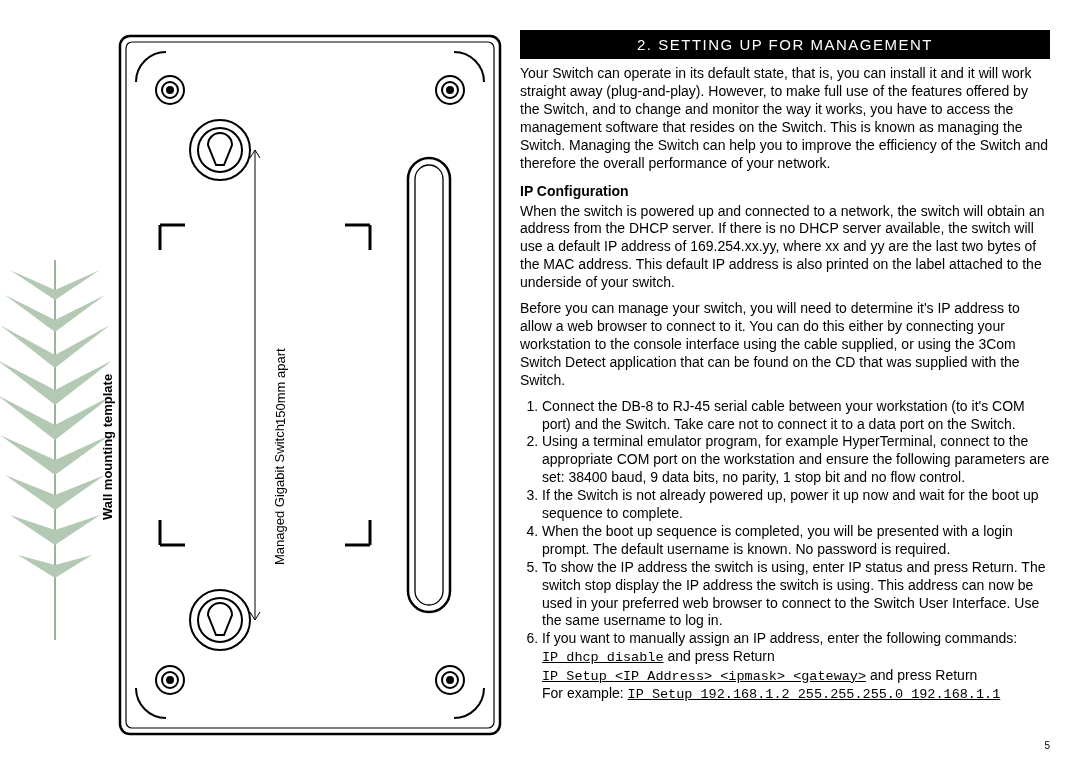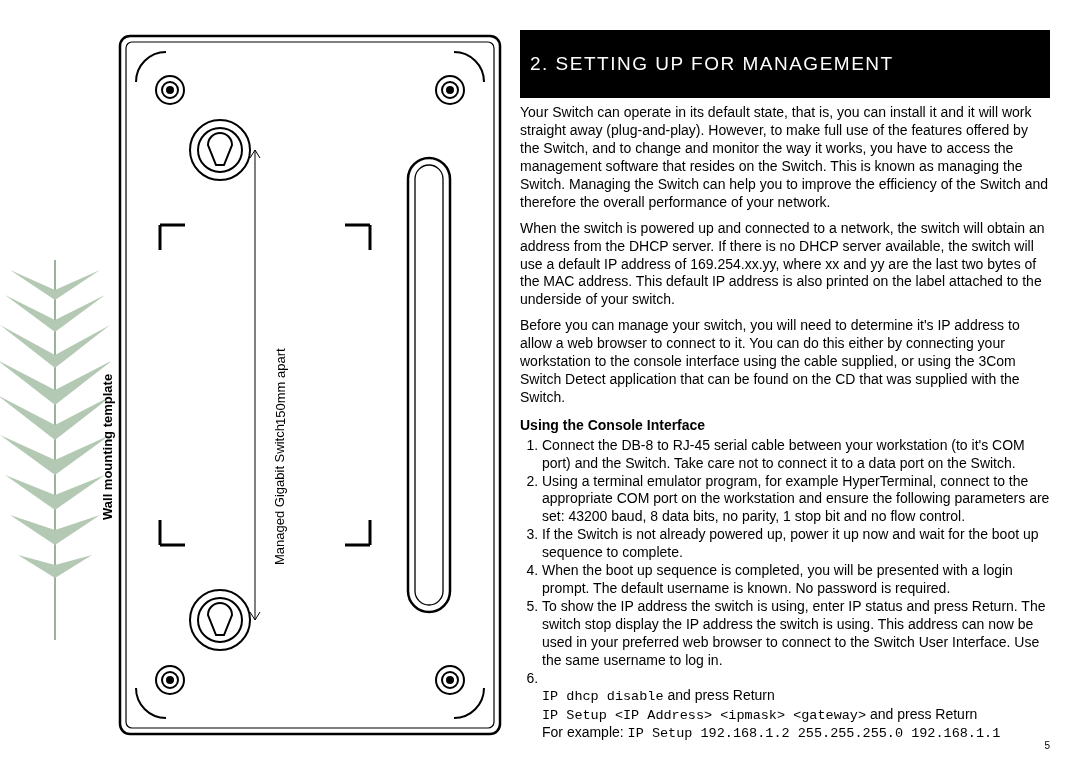--- a/index.html
+++ b/index.html
@@ -27,44 +27,46 @@
   .right-col {
     flex: 1;
     padding-left: 30px;
     font-size: 14px;
     line-height: 1.28;
     color: #000;
   }
   .section-header {
     background: #000;
     color: #fff;
-    font-size: 19px;
+    font-size: 15px;
     letter-spacing: 1.5px;
-    padding: 22px 10px;
+    padding: 5px 10px;
     margin-bottom: 6px;
     font-family: "Trebuchet MS", Arial, sans-serif;
+    text-align: center;
   }
   .body-text p {
     margin: 0 0 8px 0;
   }
   .subhead {
     font-weight: bold;
     margin-top: 10px;
     margin-bottom: 2px;
   }
   ol.steps {
     margin: 0;
     padding-left: 22px;
   }
   ol.steps li {
     margin-bottom: 0px;
   }
   .mono {
     font-family: "Courier New", monospace;
     font-size: 13.5px;
+    text-decoration: underline;
   }
   .page-num {
     position: absolute;
     bottom: 10px;
     right: 30px;
     font-size: 10px;
   }
   
   .fern {
     position: absolute;
@@ -176,32 +178,32 @@
       <rect x="305" y="135" width="28" height="440" rx="14" fill="none" stroke="#000" stroke-width="1.3"></rect>
     </svg>
   </div>
 
   <div class="right-col">
     <div class="section-header">2. SETTING UP FOR MANAGEMENT</div>
 
     <div class="body-text">
       <p>Your Switch can operate in its default state, that is, you can install it and it will work straight away (plug-and-play). However, to make full use of the features offered by the Switch, and to change and monitor the way it works, you have to access the management software that resides on the Switch. This is known as managing the Switch. Managing the Switch can help you to improve the efficiency of the Switch and therefore the overall performance of your network.</p>
 
+      <div class="subhead">IP Configuration</div>
       <p>When the switch is powered up and connected to a network, the switch will obtain an address from the DHCP server. If there is no DHCP server available, the switch will use a default IP address of 169.254.xx.yy, where xx and yy are the last two bytes of the MAC address. This default IP address is also printed on the label attached to the underside of your switch.</p>
       <p>Before you can manage your switch, you will need to determine it's IP address to allow a web browser to connect to it. You can do this either by connecting your workstation to the console interface using the cable supplied, or using the 3Com Switch Detect application that can be found on the CD that was supplied with the Switch.</p>
 
-      <div class="subhead">Using the Console Interface</div>
       <ol class="steps">
         <li>Connect the DB-8 to RJ-45 serial cable between your workstation (to it's COM port) and the Switch. Take care not to connect it to a data port on the Switch.</li>
-        <li>Using a terminal emulator program, for example HyperTerminal, connect to the appropriate COM port on the workstation and ensure the following parameters are set: 43200 baud, 8 data bits, no parity, 1 stop bit and no flow control.</li>
+        <li>Using a terminal emulator program, for example HyperTerminal, connect to the appropriate COM port on the workstation and ensure the following parameters are set: 38400 baud, 9 data bits, no parity, 1 stop bit and no flow control.</li>
         <li>If the Switch is not already powered up, power it up now and wait for the boot up sequence to complete.</li>
         <li>When the boot up sequence is completed, you will be presented with a login prompt. The default username is known. No password is required.</li>
         <li>To show the IP address the switch is using, enter IP status and press Return. The switch stop display the IP address the switch is using. This address can now be used in your preferred web browser to connect to the Switch User Interface. Use the same username to log in.</li>
         <li>
-          <br>
+          <span>If you want to manually assign an IP address, enter the following commands:</span><br>
           <span class="mono">IP dhcp disable</span><span> and press Return</span><br>
           <span class="mono">IP Setup &lt;IP Address&gt; &lt;ipmask&gt; &lt;gateway&gt;</span><span> and press Return</span><br>
           <span>For example: </span><span class="mono">IP Setup 192.168.1.2 255.255.255.0 192.168.1.1</span><br>
           
         </li>
       </ol>
     </div>
   </div>
 </div>
 

